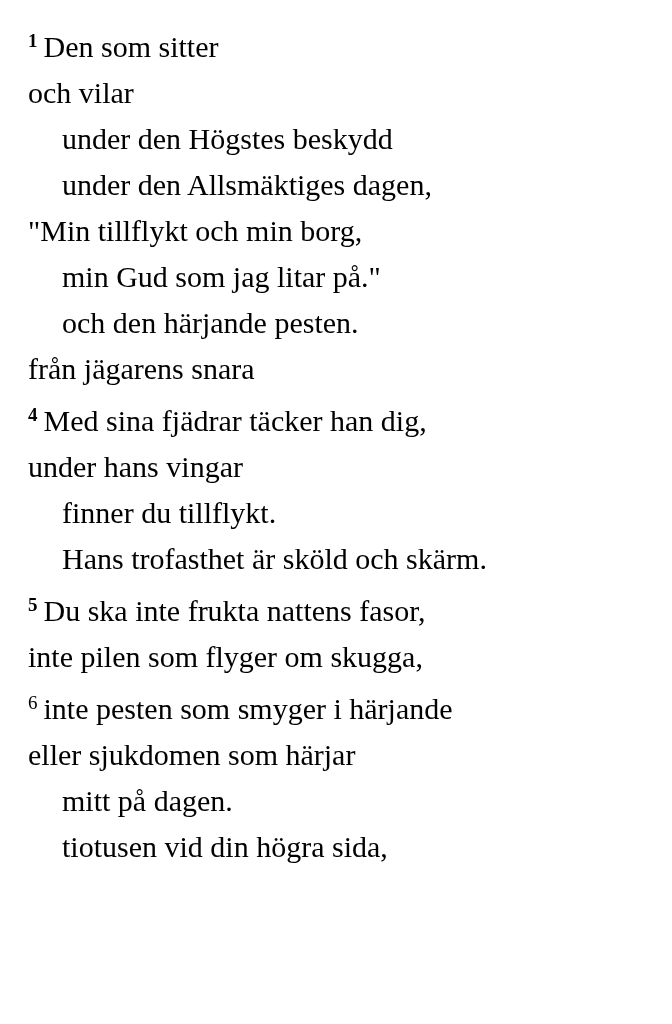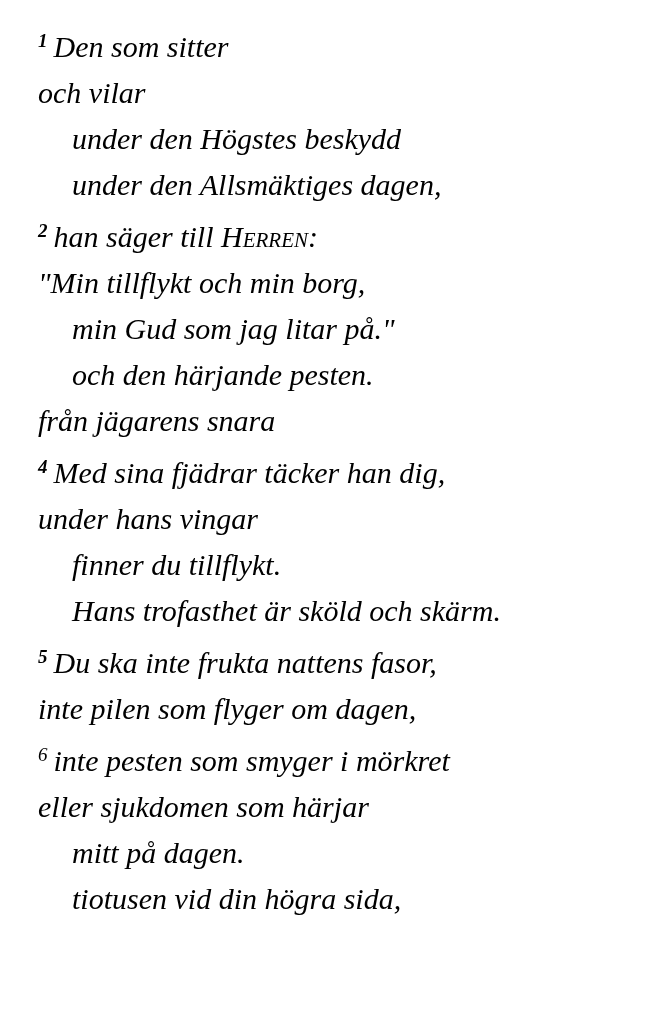--- a/index.html
+++ b/index.html
@@ -11,23 +11,22 @@
     width: 672px;
     height: 1024px;
     overflow: hidden;
     font-family: "Liberation Serif", "DejaVu Serif", serif;
     color: #000000;
   }
   #page {
     position: relative;
     width: 656px;
     height: 1024px;
-    padding: 18px 10px 0 14px;
+    padding: 18px 10px 0 4px;
     box-sizing: border-box;
-    font-style: italic;
   }
   .line {
     display: block;
     font-size: 30px;
     line-height: 46px;
     white-space: nowrap;
     letter-spacing: 0px;
   }
   .indent-0 { padding-left: 24px; }
   .indent-1 { padding-left: 58px; }
@@ -60,23 +59,20 @@
   </div>
 
   <div class="line indent-1">
     <span class="txt">under den Högstes beskydd</span>
   </div>
 
   <div class="line indent-1">
     <span class="txt">under den Allsmäktiges dagen,</span>
   </div>
 
-  <div class="line indent-0">
-    <span class="vnum">2</span><span class="txt">han säger till </span><span class="smallcaps">Herren</span><span class="txt">:</span>
-  </div>
 
   <div class="line indent-0">
     <span class="txt">"Min tillflykt och min borg,</span>
   </div>
 
   <div class="line indent-1">
     <span class="txt">min Gud som jag litar på."</span>
   </div>
 
 
@@ -102,25 +98,25 @@
 
   <div class="line indent-1">
     <span class="txt">Hans trofasthet är sköld och skärm.</span>
   </div>
 
   <div class="line indent-0">
     <span class="vnum">5</span><span class="txt">Du ska inte frukta nattens fasor,</span>
   </div>
 
   <div class="line indent-0">
-    <span class="txt">inte pilen som flyger om dagen,</span>
+    <span class="txt">inte pilen som flyger om skugga,</span>
   </div>
 
   <div class="line indent-0">
-    <span class="vnum light">6</span><span class="txt">inte pesten som smyger i mörkret</span>
+    <span class="vnum light">6</span><span class="txt">inte pesten som smyger i härjande</span>
   </div>
 
   <div class="line indent-0">
     <span class="txt">eller sjukdomen som härjar</span>
   </div>
 
   <div class="line indent-1">
     <span class="txt">mitt på dagen.</span>
   </div>
 

